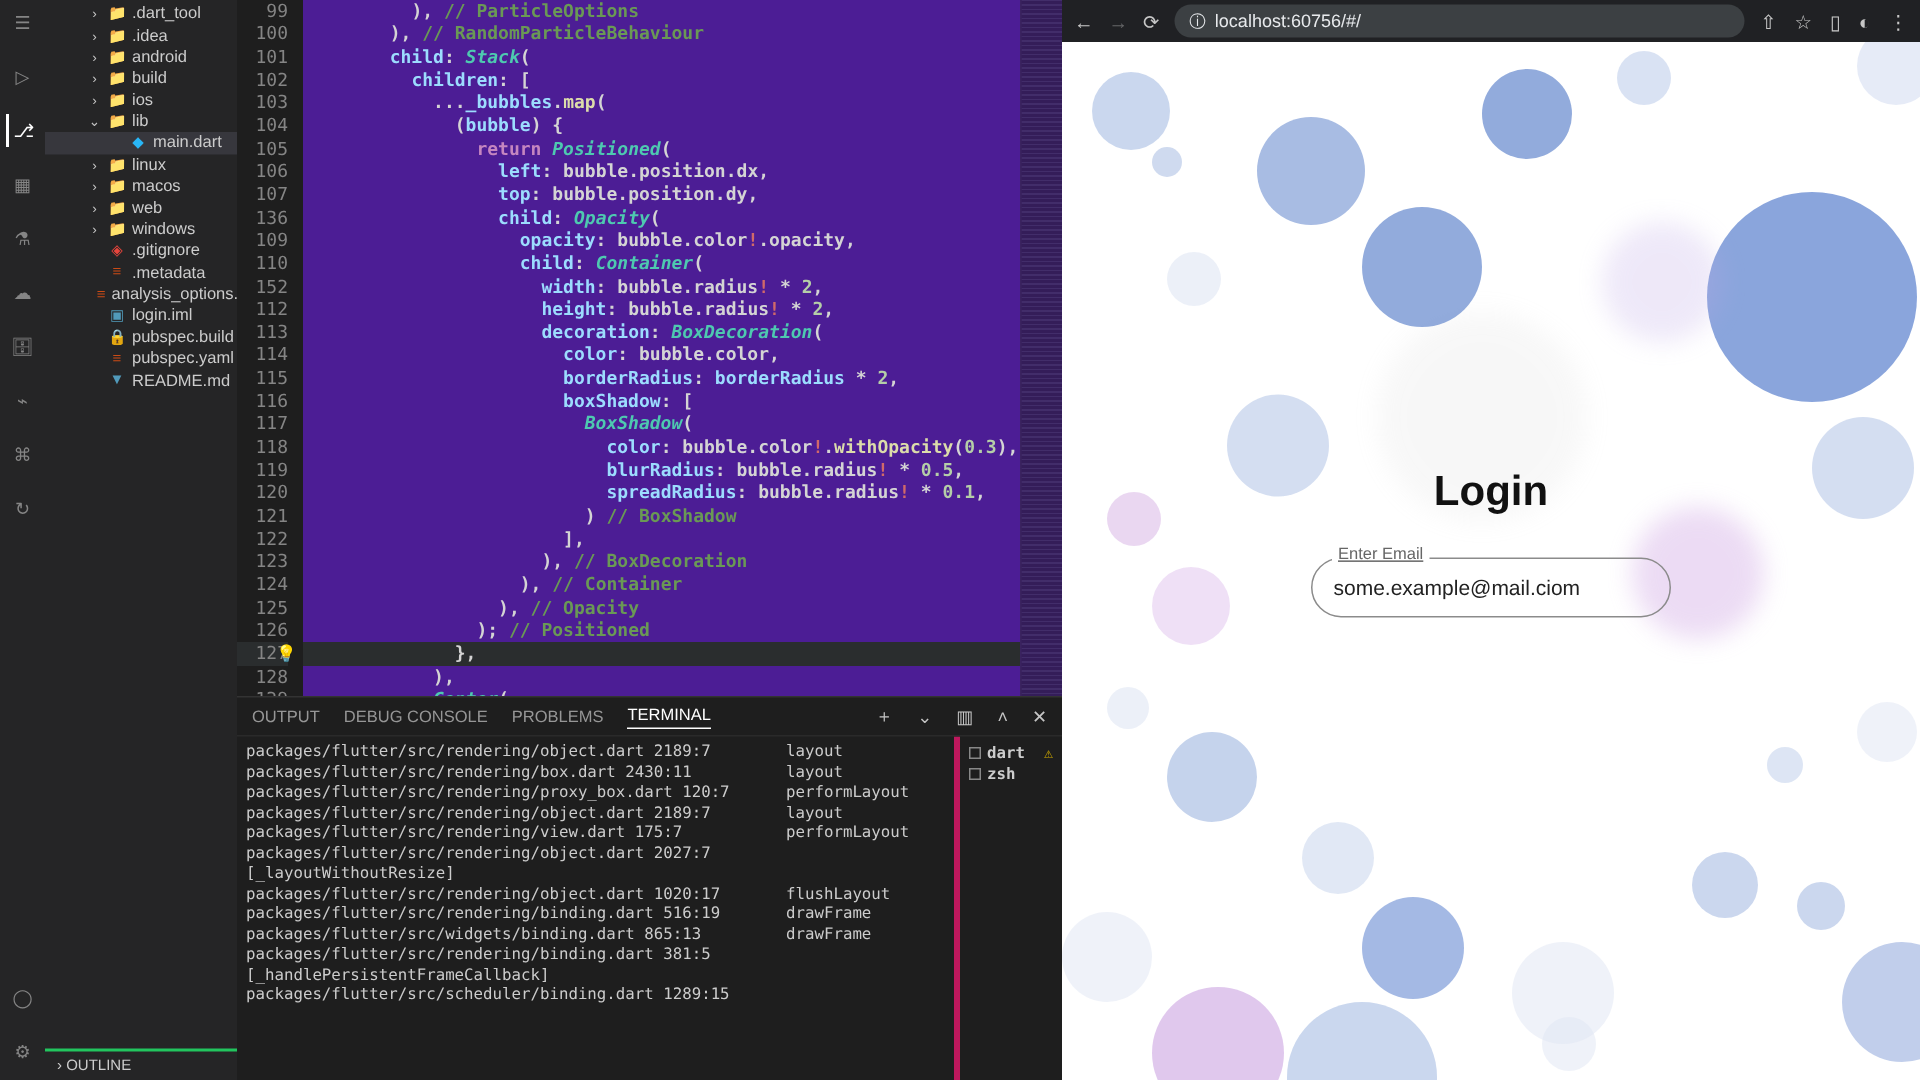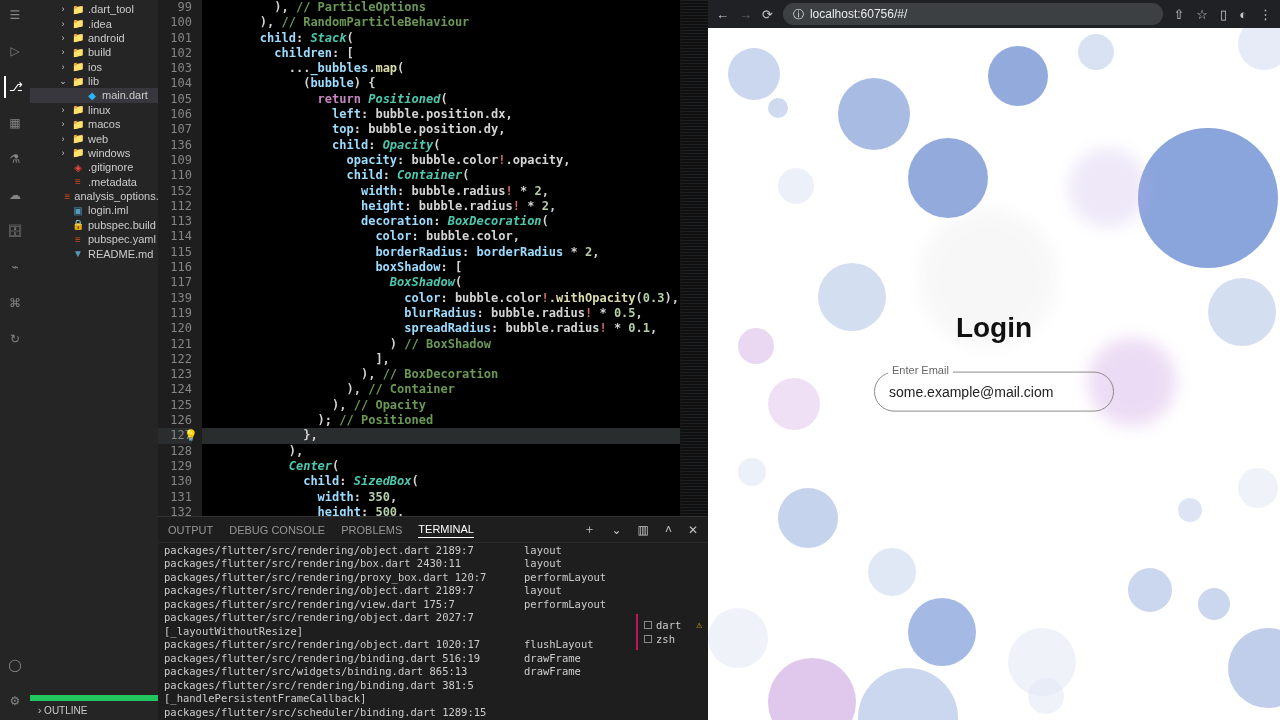--- a/index.html
+++ b/index.html
@@ -20,78 +20,78 @@
   .fi.sel { background:#37373d; }
   .fi .chev { width:10px; text-align:center; color:#c5c5c5; font-size:9px;}
   .fi .ic { width:12px; text-align:center; font-size:10px;}
   .ic.folder { color:#c09553;}
   .ic.dart  { color:#29b6f6;}
   .ic.yaml  { color:#cb4b16;}
   .ic.lock  { color:#999;}
   .ic.md    { color:#519aba;}
   .ic.git   { color:#e8453c;}
   .ic.iml   { color:#519aba;}
-  .outline-hdr { position:absolute; bottom:0; left:30px; width:128px; font-size:10px; color:#ccc; padding:4px 8px; border-top:6px solid #22c55e; background:#252526; }
+  .outline-hdr { position:absolute; bottom:0; left:30px; width:128px; font-size:10px; color:#ccc; padding:4px 8px; border-top:2px solid #22c55e; background:#252526; }
   .outline-hdr::before { content:"› "; }
 
   .editor-area { flex:1; display:flex; flex-direction:column; min-width:0; }
-  .code { flex:1; display:flex; font-family: Menlo, Consolas, monospace; font-size: 12px; line-height: 15.3px; background:#000000; overflow:hidden; position:relative; }
+  .code { flex:1; display:flex; font-family: Menlo, Consolas, monospace; font-size: 12px; line-height: 15.3px; background:#4c1d95; overflow:hidden; position:relative; }
   .gutter { width:44px; text-align:right; color:#858585; padding: 0 10px 0 0; user-select:none; background:#1e1e1e;}
   .gutter div { height:15.3px; }
   .codebody { flex:1; white-space: pre; color:#d4d4d4; position:relative;font-weight:bold;}
   .codebody .line { height:15.3px; }
   .hl-ln { background:#2a2d2e; }
   .bulb { position:absolute; left:-18px; color:#ffcc00; font-size:11px;}
   .minimap { width:28px; background:#1e1e1e; border-left:1px solid #2a2a2a; opacity:.5;
              background-image: repeating-linear-gradient(#3a3d41 0 1px, transparent 1px 3px);}
   
   .kw  { color:#c586c0;}   
   .cls { color:#4ec9b0; font-style:italic;}
   .fn  { color:#dcdcaa;}
   .prop{ color:#9cdcfe;}
   .num { color:#b5cea8;}
   .op  { color:#d4d4d4;}
   .pun { color:#d4d4d4;}
   .cmt { color:#6a9955;}
   .bang{ color:#d16969;}
 
   
-  .panel { height:204px; border-top:1px solid #333; display:flex; flex-direction:column; background:#1e1e1e;}
+  .panel { height:256px; border-top:1px solid #333; display:flex; flex-direction:column; background:#1e1e1e;}
   .panel-tabs { display:flex; align-items:center; gap:16px; padding: 4px 10px; font-size:11px; color:#969696; border-bottom:1px solid #2a2a2a;}
   .panel-tabs .pt { cursor:pointer; padding:2px 0;}
   .panel-tabs .pt.active { color:#fff; border-bottom:1px solid #fff;}
   .panel-tabs .spacer { flex:1;}
   .panel-tabs .picon { cursor:pointer; color:#c5c5c5; font-size:12px;}
-  .panel-body { flex:1; display:flex; font-family: Menlo, Consolas, monospace; font-size:10.5px; color:#cccccc; overflow:hidden;align-items:center;}
+  .panel-body { flex:1; display:flex; font-family: Menlo, Consolas, monospace; font-size:10.5px; color:#cccccc; overflow:hidden;}
   .term-out { flex:1; padding: 4px 6px; line-height:13.5px; white-space:pre; overflow:hidden;}
   .term-out .row { display:flex;}
   .term-out .lcol { width:360px; overflow:hidden; text-overflow:clip;}
   .term-out .rcol { color:#ccc;}
-  .term-side { width:72px; border-left:2px solid #be185d; padding:4px 6px; font-size:10.5px;}
+  .term-side { width:72px; border-left:4px solid #be185d; padding:4px 6px; font-size:10.5px;font-weight:bold;}
   .term-side .t { display:flex; align-items:center; gap:4px; padding:1px 0; cursor:pointer;}
   .term-side .warn { color:#cca700; margin-left:auto; font-size:10px;}
   .term-side .sq { width:8px; height:8px; border:1px solid #888;}
 
   
   .browser { width:572px; height:720px; background:#202124; display:flex; flex-direction:column;}
   .chrome { height:28px; display:flex; align-items:center; gap:10px; padding:0 8px; color:#c7c7c7; font-size:13px;}
   .chrome .nav { display:flex; gap:10px;}
   .chrome .nav span, .chrome .ricons span { cursor:pointer;}
   .chrome .addr { flex:1; display:flex; align-items:center; gap:6px; background:#3c4043; border-radius:14px; height:22px; padding:0 10px; font-size:12px; color:#e8eaed;}
   .chrome .addr .secure { font-size:11px;}
   .chrome .ricons { display:flex; gap:12px;}
   .viewport { flex:1; background:#fff; position:relative; overflow:hidden;}
   .bubble { position:absolute; border-radius:50%; }
   .login-card { position:absolute; left:50%; top:50%; transform:translate(-50%,-52%); width:260px; display:flex; flex-direction:column; align-items:center;}
   .login-title { font-size:28px; font-weight:600; color:#111; margin-bottom:28px;}
   .field { width:240px; position:relative; margin-bottom:20px;}
   .field input { width:100%; height:40px; border-radius:20px; padding:0 14px; font-size:14px; background:transparent; outline:none;}
   .field.email input { border:1.5px solid #8b8b8b; color:#222;}
   .field.password input { border:2px solid #8e24aa; color:#222;}
-  .field .flabel { position:absolute; top:-8px; left:14px; background:#fff; padding:0 4px; font-size:11px; color:#666;}
+  .field .flabel { position:absolute; top:-8px; left:14px; background:#fff; padding:0 4px; font-size:11px; color:#666;text-decoration:underline;}
   .field.password .flabel { color:#8e24aa;}
   .remember { width:240px; display:flex; align-items:center; gap:8px; font-size:13px; color:#222; margin-bottom:26px;}
   .remember .cb { width:16px; height:16px; border:2px solid #555; border-radius:2px; cursor:pointer;}
   .signin { width:240px; height:44px; border:none; border-radius:22px; color:#fff; font-size:16px; font-weight:500; cursor:pointer;
             background:linear-gradient(90deg,#3a3ab8 0%,#6a30c2 50%,#a827c7 100%);}
 </style>
 </head>
 <body>
 
 <div class="vscode">
@@ -224,21 +224,21 @@
           <div>136</div>
           <div>109</div>
           <div>110</div>
           <div>152</div>
           <div>112</div>
           <div>113</div>
           <div>114</div>
           <div>115</div>
           <div>116</div>
           <div>117</div>
-          <div>139</div>
+          <div>118</div>
           <div>119</div>
           <div>120</div>
           <div>121</div>
           <div>122</div>
           <div>123</div>
           <div>124</div>
           <div>125</div>
           <div>126</div>
           <div class="hl-ln">127</div>
           <div>128</div>

